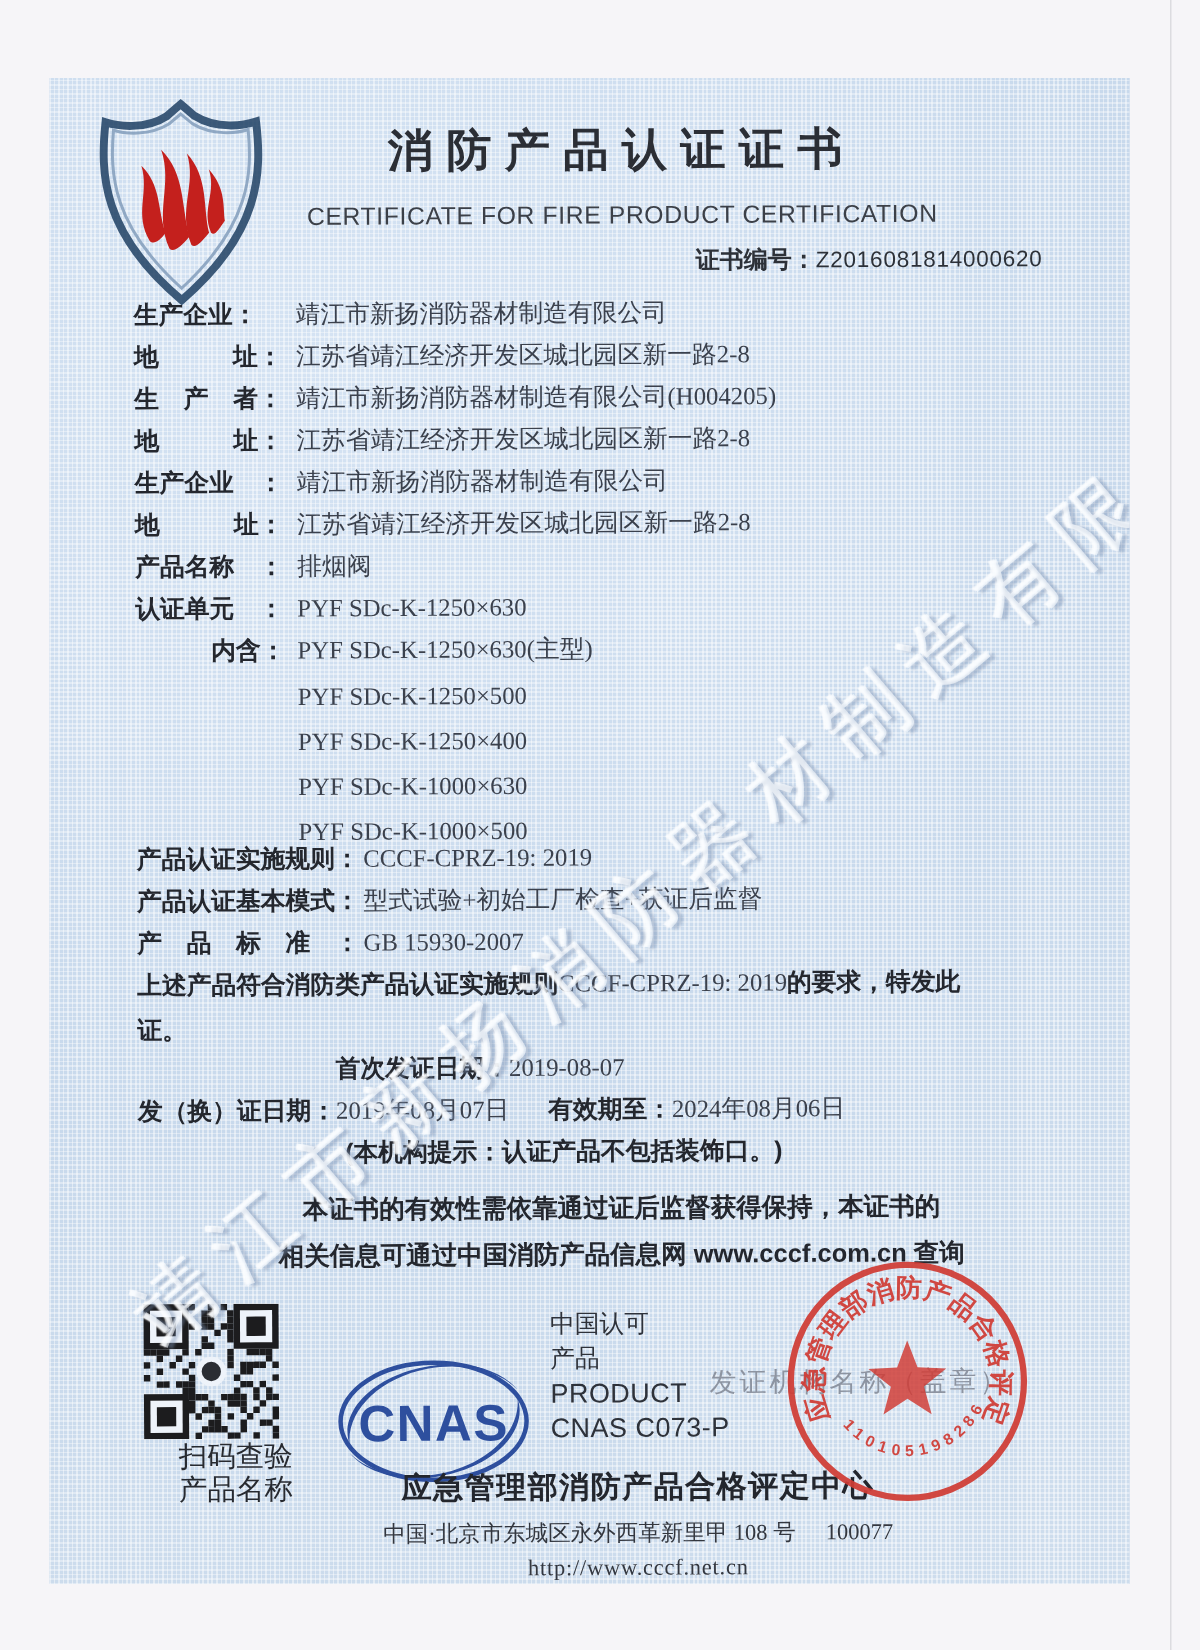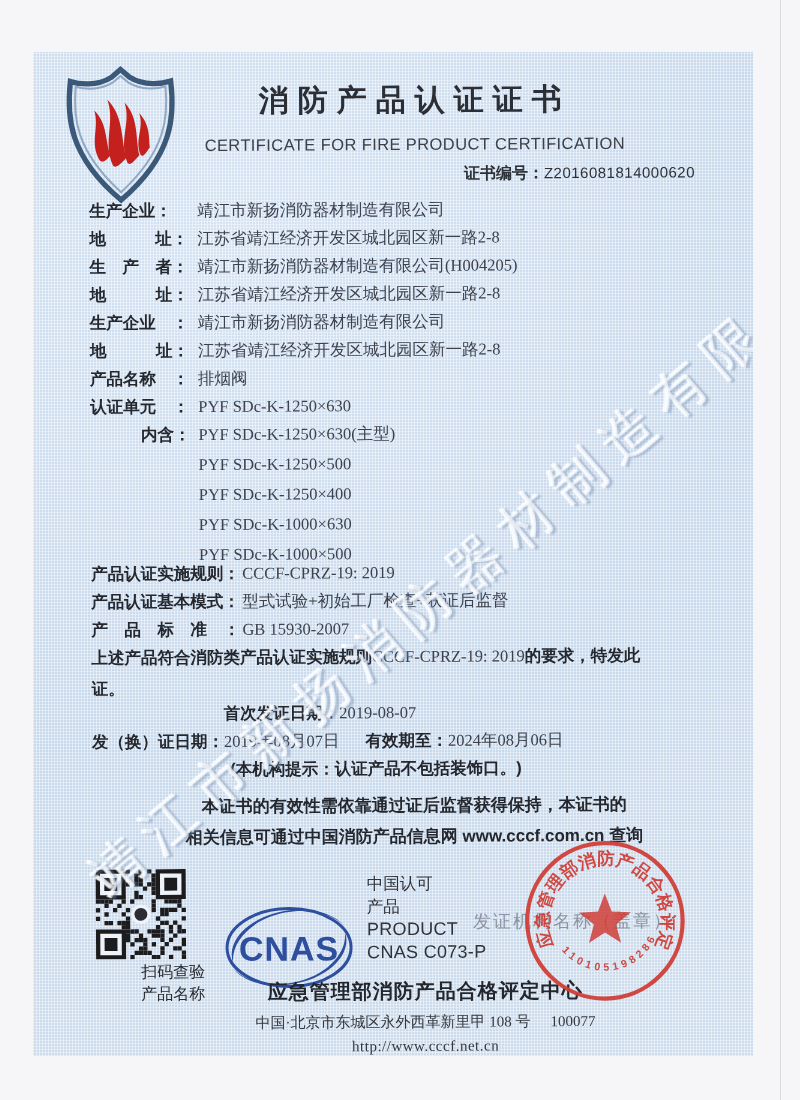--- a/index.html
+++ b/index.html
@@ -61,22 +61,22 @@
   
   .first-issue{position:absolute;left:190px;top:646px;font-size:16.5px;height:28px;line-height:28px;}
   .issue-row{position:absolute;left:58px;top:674px;font-size:16.5px;height:28px;line-height:28px;white-space:nowrap;}
   .issue-row .gap{display:inline-block;width:26px;}
   .note-row{position:absolute;left:196px;top:702px;font-size:16.5px;font-weight:bold;height:28px;line-height:28px;}
   .notice{position:absolute;left:55px;top:738px;width:650px;text-align:center;
     font-size:17px;font-weight:bold;color:#24272e;line-height:31px;}
 
   
   .qr{position:absolute;left:60px;top:816px;width:92px;height:90px;}
-  .qr-caption{position:absolute;left:48px;top:908px;width:116px;text-align:center;
-    font-size:16px;line-height:22px;color:#272a30;padding-left:32px;}
+  .qr-caption{position:absolute;left:64px;top:908px;width:116px;text-align:center;
+    font-size:19px;line-height:22px;color:#272a30;}
   .cnas{position:absolute;left:188px;top:852px;width:132px;height:86px;}
   .accr{position:absolute;left:332px;top:820px;font-size:16.5px;line-height:23px;color:#2e323a;}
   .accr .en{font-size:18px;letter-spacing:.3px;}
   .seal-holder{position:absolute;left:486px;top:786px;width:168px;height:168px;z-index:4;}
   .seal-holder svg{opacity:.93;}
   .seal-line{position:absolute;left:438px;top:858px;width:300px;z-index:3;
     font-family:"Liberation Serif","DejaVu Serif",serif;
     font-size:18px;letter-spacing:2px;color:#8d94a1;white-space:nowrap;}
   .org-name{position:absolute;left:60px;top:926px;width:660px;text-align:center;
     font-size:20px;font-weight:bold;letter-spacing:1px;color:#23262d;}

